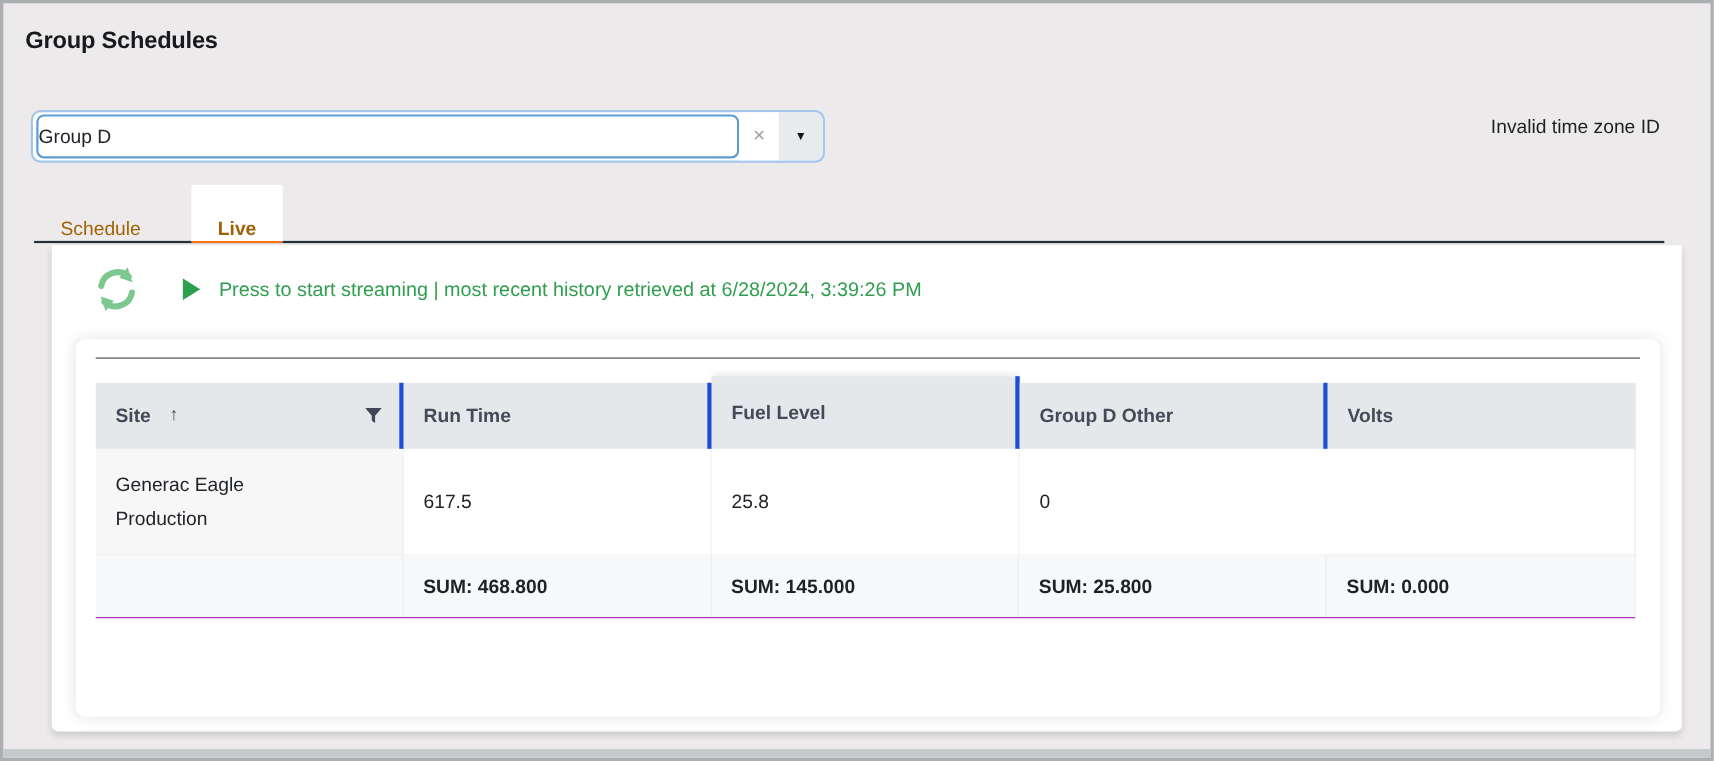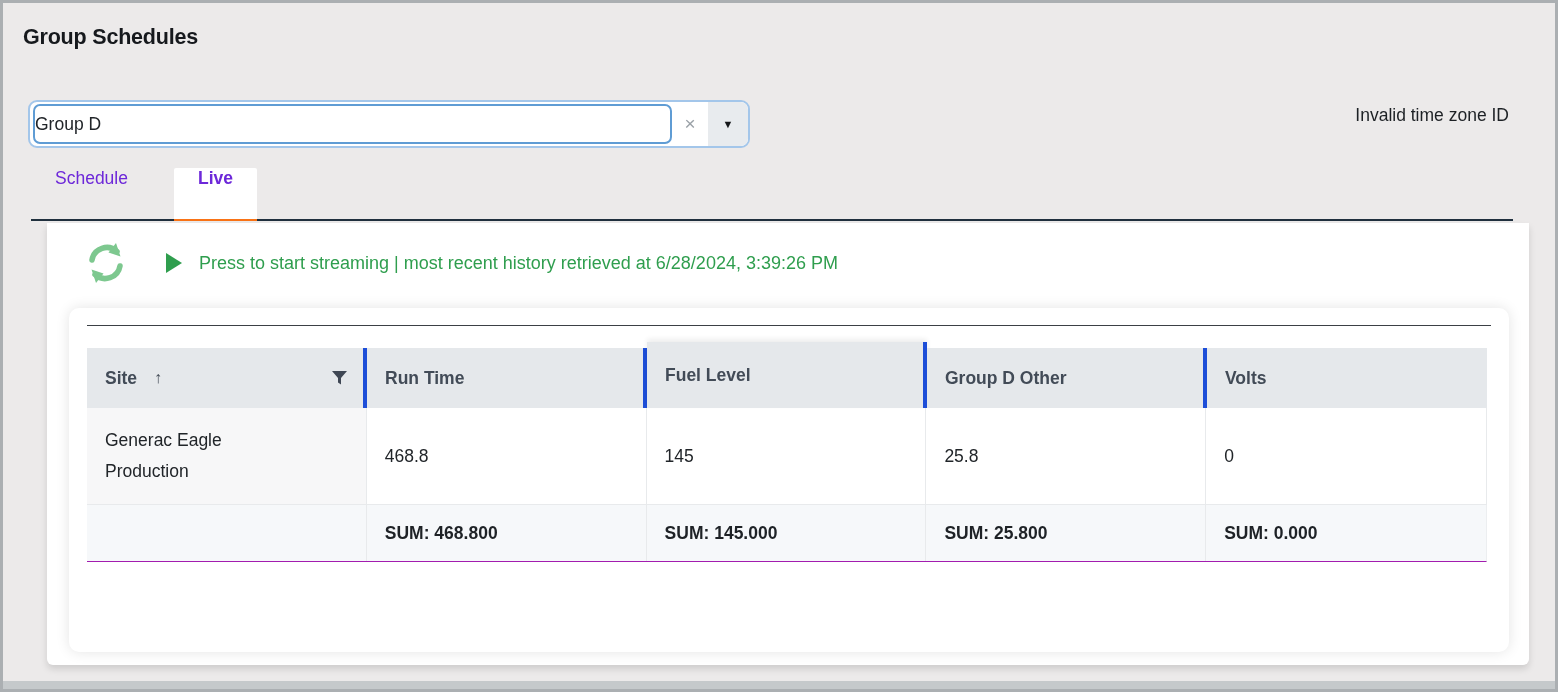--- a/index.html
+++ b/index.html
@@ -68,23 +68,23 @@
   .combo-caret span { font-size: 11px; color: #141619; }
 
   
   .tabbar {
     position: absolute; left: 28px; top: 165px;
     width: 1482px; height: 53px;
     border-bottom: 2px solid #20303e;
     display: flex; align-items: stretch;
   }
   .tab {
-    display: flex; align-items: flex-start;
+    display: flex; align-items: flex-end;
     padding: 0 24px;
-    font-size: 17.5px; color: #6d28d9;
+    font-size: 17.5px; color: #a16207;
     cursor: pointer;
   }
   .tab + .tab { margin-left: 22px; }
   .tab.active {
     background: #ffffff;
     font-weight: 700;
     margin-bottom: -2px;
     border-bottom: 2px solid #f97316;
     border-radius: 2px 2px 0 0;
   }
@@ -259,22 +259,21 @@
           </div>
           <div class="th">
             <span>Volts</span>
           </div>
         </div>
 
         <div class="trow">
           <div class="td site">
             <span class="wrap">Generac Eagle Production</span>
           </div>
-          <div class="td">468.8</div>
-          <div class="td">145</div>
+          <div class="td">617.5</div>
           <div class="td">25.8</div>
           <div class="td">0</div>
         </div>
 
         <div class="srow">
           <div class="sd"></div>
           <div class="sd">SUM: 468.800</div>
           <div class="sd">SUM: 145.000</div>
           <div class="sd">SUM: 25.800</div>
           <div class="sd">SUM: 0.000</div>

